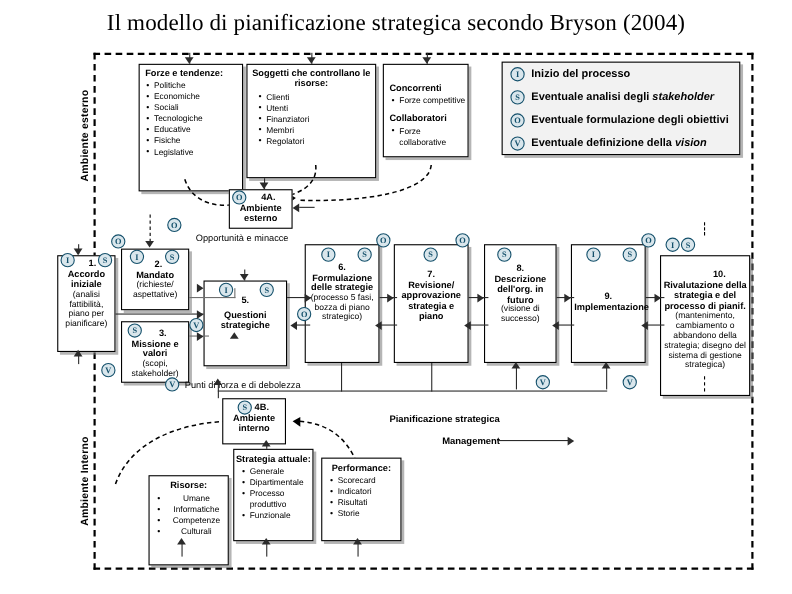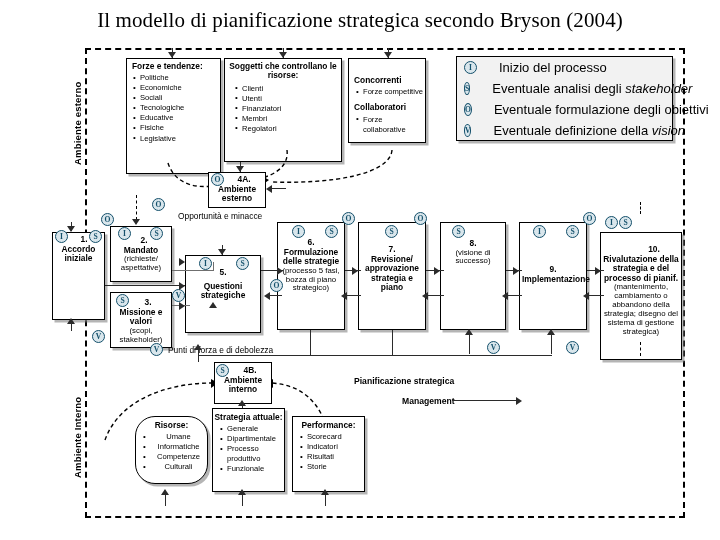--- a/index.html
+++ b/index.html
@@ -53,21 +53,21 @@
   .bsub{font-size:7.8px;text-align:center;line-height:1.14;font-weight:normal;}
   .bbody{padding:2px 2px 0 2px;}
 
   
   .legend{
     position:absolute;left:456px;top:56px;width:217px;height:85px;
     border:1.6px solid #000;background:#f2f2f2;box-sizing:border-box;
     box-shadow:2.5px 2.5px 0 rgba(120,120,120,.55);
   }
   .legend-row{display:flex;align-items:center;height:21px;padding-left:7px;}
-  .legend-text{font-size:13px;margin-left:22px;white-space:nowrap;}
+  .legend-text{font-size:10px;margin-left:6px;white-space:nowrap;font-weight:bold;}
   .legend-text i{font-style:italic;}
 
   
   .mark{
     position:absolute;width:13px;height:13px;border-radius:50%;
     border:1.3px solid #14506b;background:#d9e6ec;
     font-size:7.6px;line-height:11px;text-align:center;
     font-family:"Liberation Serif",serif;font-weight:bold;color:#14506b;
     box-sizing:border-box;
   }
@@ -187,20 +187,21 @@
   <div class="arr d" style="left:236px;top:166px;"></div>
   <div class="cap" style="left:178px;top:211px;">Opportunità e minacce</div>
 
   <div class="ln h" style="left:272px;top:188px;width:14px;"></div>
   <div class="arr l" style="left:266px;top:185px;"></div>
 
   <div class="box" style="left:52px;top:232px;width:53px;height:88px;">
     <div class="bbody" style="padding-top:2px;">
       <div class="btitle" style="padding-left:11px;">1.</div>
       <div class="btitle">Accordo iniziale</div>
+      <div class="bsub">(analisi fattibilità, piano per pianificare)</div>
     </div>
   </div>
   <div class="mark" style="left:55px;top:230px;">I</div>
   <div class="mark" style="left:89px;top:230px;">S</div>
   <div class="mark" style="left:101px;top:213px;">O</div>
   <div class="mark" style="left:92px;top:330px;">V</div>
   <div class="ln v" style="left:71px;top:222px;height:9px;"></div>
   <div class="arr d" style="left:67px;top:226px;"></div>
   <div class="ln v" style="left:71px;top:320px;height:11px;"></div>
   <div class="arr u" style="left:67px;top:318px;"></div>
@@ -273,20 +274,21 @@
   <div class="mark" style="left:385px;top:225px;">S</div>
   <div class="mark" style="left:414px;top:212px;">O</div>
   <div class="ln h" style="left:345px;top:270px;width:16px;"></div>
   <div class="arr r" style="left:352px;top:267px;"></div>
   <div class="ln h" style="left:345px;top:295px;width:16px;"></div>
   <div class="arr l" style="left:341px;top:292px;"></div>
 
   <div class="box" style="left:440px;top:222px;width:66px;height:108px;">
     <div class="bbody" style="padding-top:16px;">
       <div class="btitle">8.</div>
+      <div class="btitle">Descrizione dell'org. in futuro</div>
       <div class="bsub">(visione di successo)</div>
     </div>
   </div>
   <div class="mark" style="left:452px;top:225px;">S</div>
   <div class="ln h" style="left:426px;top:270px;width:18px;"></div>
   <div class="arr r" style="left:434px;top:267px;"></div>
   <div class="ln h" style="left:426px;top:295px;width:18px;"></div>
   <div class="arr l" style="left:422px;top:292px;"></div>
 
   <div class="box" style="left:519px;top:222px;width:68px;height:108px;">
@@ -315,21 +317,21 @@
   <div class="ln h" style="left:587px;top:270px;width:17px;"></div>
   <div class="arr r" style="left:595px;top:267px;"></div>
   <div class="ln h" style="left:587px;top:295px;width:17px;"></div>
   <div class="arr l" style="left:583px;top:292px;"></div>
   <div class="dlnv" style="left:640px;top:202px;height:12px;"></div>
   <div class="dlnv" style="left:640px;top:342px;height:14px;"></div>
 
   <div class="cap" style="left:168px;top:345px;">Punti di forza e di debolezza</div>
   <div class="mark" style="left:150px;top:343px;">V</div>
 
-  <div class="box noshadow" style="left:214px;top:362px;width:58px;height:42px;">
+  <div class="box noshadow" style="left:202px;top:362px;width:58px;height:42px;">
     <div class="bbody" style="padding-top:3px;">
       <div class="btitle" style="padding-left:14px;">4B.</div>
       <div class="btitle">Ambiente interno</div>
     </div>
   </div>
   <div class="mark" style="left:216px;top:364px;">S</div>
   <div class="ln v" style="left:242px;top:404px;height:12px;"></div>
   <div class="arr u" style="left:238px;top:400px;"></div>
 
   <div class="cap b" style="left:342px;top:376px;">Pianificazione strategica</div>
@@ -342,21 +344,21 @@
   <div class="ln v" style="left:469px;top:332px;height:22px;"></div>
   <div class="arr u" style="left:465px;top:329px;"></div>
   <div class="mark" style="left:487px;top:341px;">V</div>
   <div class="ln v" style="left:551px;top:332px;height:22px;"></div>
   <div class="arr u" style="left:547px;top:329px;"></div>
   <div class="mark" style="left:566px;top:341px;">V</div>
   <div class="ln h" style="left:198px;top:355px;width:354px;"></div>
   <div class="ln v" style="left:310px;top:330px;height:26px;"></div>
   <div class="ln v" style="left:392px;top:330px;height:26px;"></div>
 
-  <div class="box" style="left:135px;top:416px;width:73px;height:68px;border-radius:20px;">
+  <div class="box" style="left:135px;top:432px;width:73px;height:82px;">
     <div class="bhead" style="padding-top:4px;">Risorse:</div>
     <ul class="blist" style="padding-left:7px;text-align:center;">
       <li>Umane</li>
       <li>Informatiche</li>
       <li>Competenze</li>
       <li>Culturali</li>
     </ul>
   </div>
   <div class="ln v" style="left:165px;top:492px;height:14px;"></div>
   <div class="arr u" style="left:161px;top:489px;"></div>

